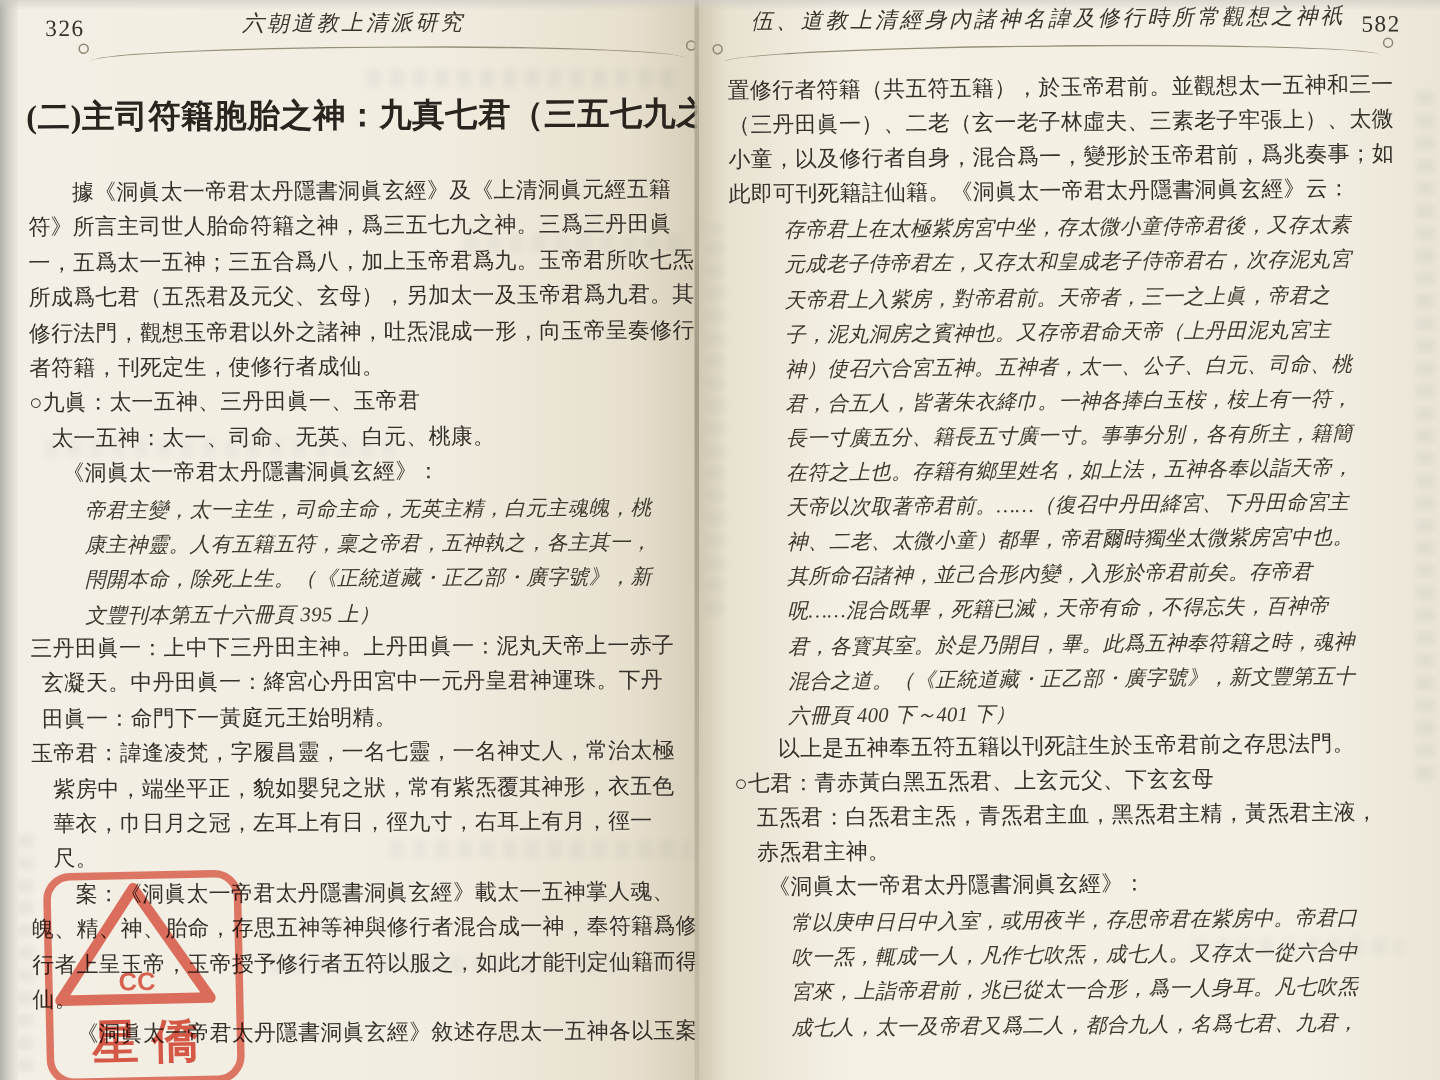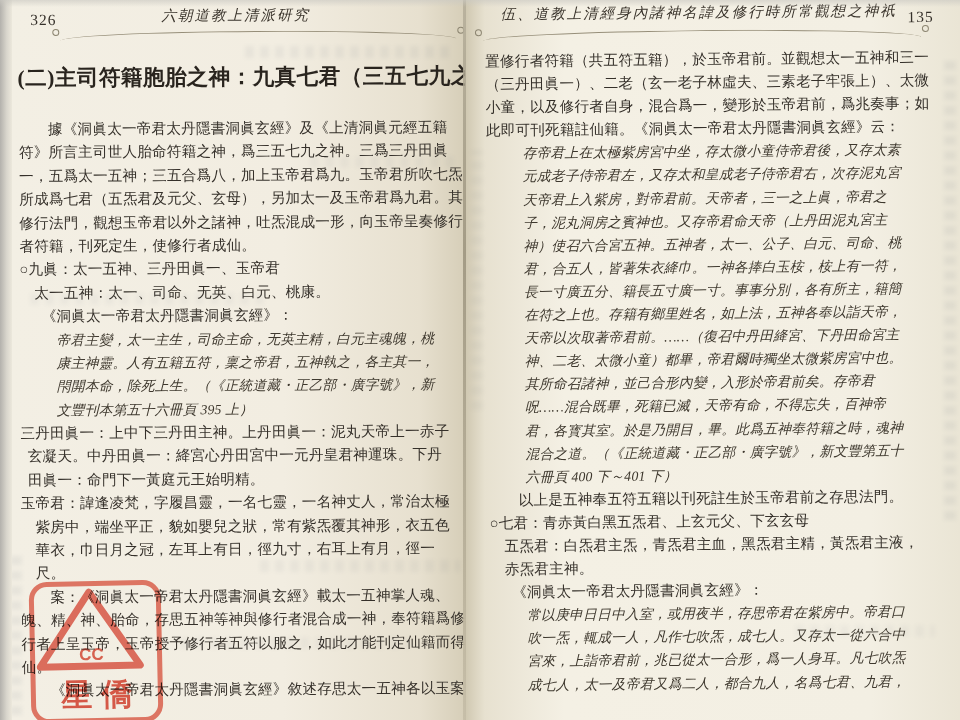--- a/index.html
+++ b/index.html
@@ -108,21 +108,21 @@
     <div class="smudge h" style="left:300px;top:156px;width:150px;opacity:.1;"></div>
     <div class="smudge h" style="left:20px;top:293px;width:240px;opacity:.1;"></div>
     <div class="smudge h" style="left:250px;top:560px;width:200px;opacity:.12;"></div>
     <div class="smudge h" style="left:170px;top:637px;width:230px;opacity:.1;"></div>
     <div class="smudge v" style="left:0;top:555px;height:160px;"></div>
   </div>
 
   <div class="page right">
     <div class="content">
       <div class="runtitle">伍、道教上清經身內諸神名諱及修行時所常觀想之神祇</div>
-      <div class="pgnum">135</div>
+      <div class="pgnum">582</div>
       <div class="rule">
         <span class="ring l"></span>
         <span class="ring r"></span>
       </div>
       <div class="text">
           <div class="line" style="padding-left: 0px;">置修行者符籍（共五符五籍），於玉帝君前。並觀想太一五神和三一</div>
           <div class="line" style="padding-left: 0px;">（三丹田眞一）、二老（玄一老子林虛夫、三素老子牢張上）、太微</div>
           <div class="line" style="padding-left: 0px;">小童，以及修行者自身，混合爲一，變形於玉帝君前，爲兆奏事；如</div>
           <div class="line" style="padding-left: 0px;">此即可刊死籍註仙籍。《洞眞太一帝君太丹隱書洞眞玄經》云：</div>
           <div class="line quote" style="padding-left: 36.5px;">存帝君上在太極紫房宮中坐，存太微小童侍帝君後，又存太素</div>

